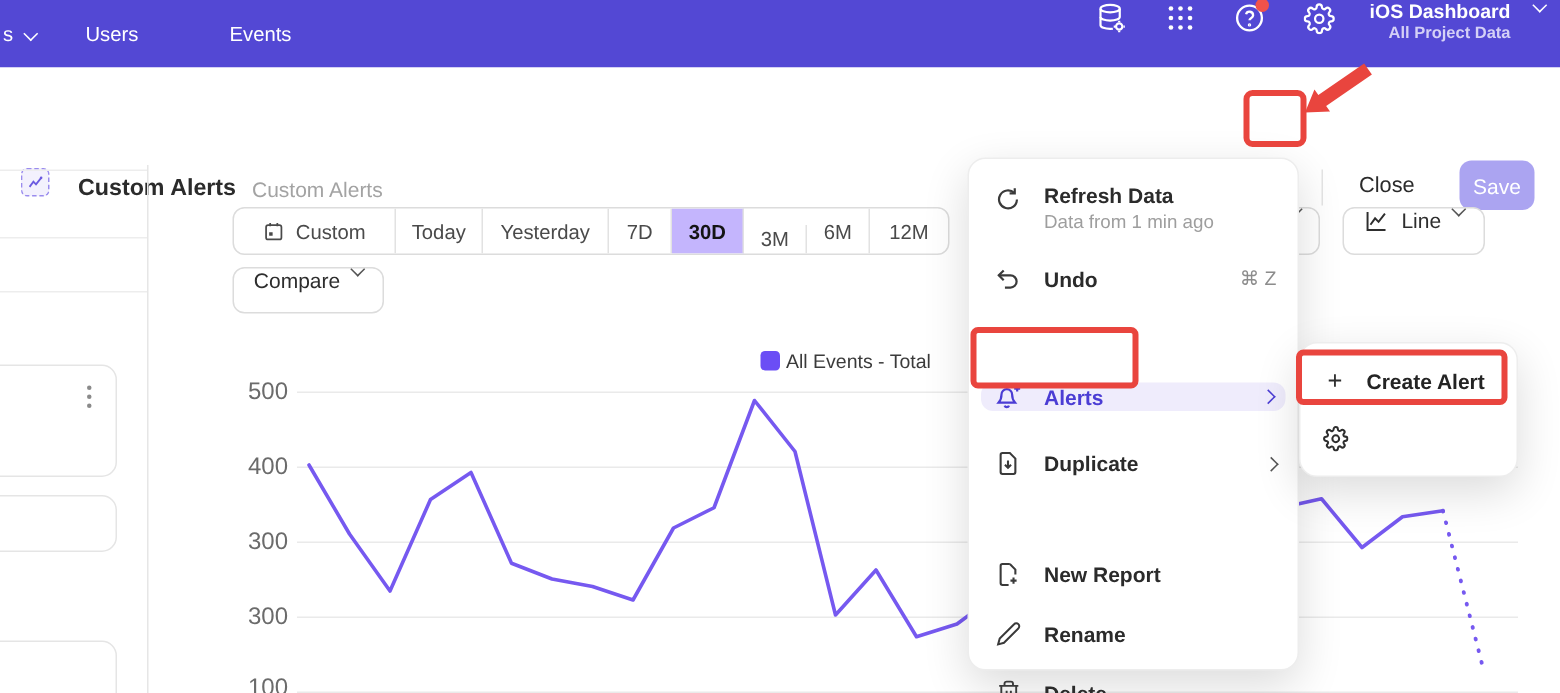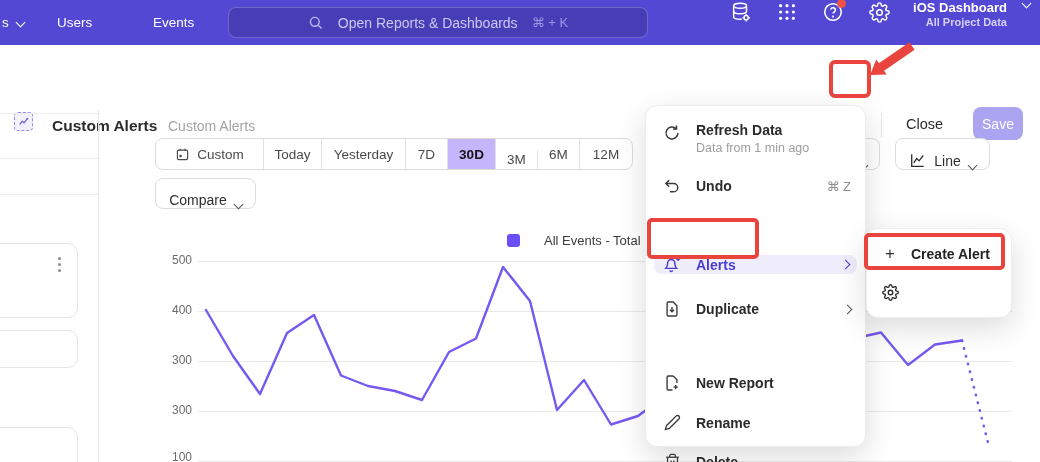--- a/index.html
+++ b/index.html
@@ -46,28 +46,28 @@
   .s-line { position:absolute; left:0; width:98px; height:1px; background:#EDEDED; }
   .s-card { position:absolute; left:-30px; width:108px; border:1px solid #E5E5E5; border-radius:10px; background:#fff; }
   .vdots { position:absolute; right:16px; top:13px; display:flex; flex-direction:column; gap:3px; cursor:pointer; }
   .vdots i { width:3px; height:3px; border-radius:50%; background:#8A8A8A; }
 
   
   .segmented { position:absolute; left:155px; top:138px; height:32px; display:flex; border:1px solid #DCDCDC; border-radius:8px; background:#fff; overflow:hidden; z-index:5; }
   .seg { display:flex; align-items:center; justify-content:center; gap:7px; font-size:13.5px; color:#4A4A4A; border-right:1px solid #E2E2E2; cursor:pointer; }
   .seg:last-child { border-right:none; }
   .seg.sel { background:#c4b5fd; color:#141414; font-weight:700; }
-  .btn { position:absolute; height:32px; border:1px solid #DCDCDC; border-radius:8px; background:#fff; display:flex; align-items:flex-end; justify-content:center; gap:8px; font-size:14px; color:#2E2E2E; cursor:pointer; z-index:5; }
-
-  
-  .legend { position:absolute; left:507px; top:233px; display:flex; align-items:center; gap:24px; z-index:3; }
+  .btn { position:absolute; height:32px; border:1px solid #DCDCDC; border-radius:8px; background:#fff; display:flex; align-items:flex-start; justify-content:center; gap:8px; font-size:14px; color:#2E2E2E; cursor:pointer; z-index:5; }
+
+  
+  .legend { position:absolute; left:507px; top:233px; display:flex; align-items:center; gap:4px; z-index:3; }
   .legend .sw { width:13px; height:13px; border-radius:3px; background:#6B4EF5; }
   .legend .lbl { font-size:13px; color:#3B3B3B; }
   .gridline { position:absolute; left:198px; width:814px; height:1px; background:#EAEAEA; z-index:1; }
-  .ytick { position:absolute; left:160px; width:32px; text-align:right; font-size:12px; color:#6B6B6B; z-index:2; }
+  .ytick { position:absolute; left:160px; width:32px; text-align:right; font-size:16px; color:#6B6B6B; z-index:2; }
   #chart-svg { position:absolute; left:198px; top:230px; z-index:2; }
 
   
   .menu { position:absolute; left:645px; top:105px; width:221px; height:342px; background:#fff; border:1px solid #EDEDED; border-radius:12px; box-shadow:0 10px 30px rgba(0,0,0,0.14); z-index:50; padding-top:8px; display:flex; flex-direction:column;gap:22px; }
   .mi { display:flex; align-items:center; gap:14px; padding:0 14px 0 16px; height:40px; cursor:pointer; color:#2B2B2B; font-size:14px; font-weight:600; }
   .mi .mic { width:20px; display:flex; justify-content:center; color:#3A3A3A; }
   .mi .grow { flex:1; }
   .mi .short { color:#8C8C8C; font-size:13px; font-weight:400; }
   .mi-refresh { height:50px; align-items:flex-start; padding-top:8px; }
   .mi-refresh .mic { margin-top:2px; }
@@ -94,30 +94,20 @@
       <span>s</span>
       <span class="chev"></span>
     </div>
     <div class="navitem" style="left:57px;">
         <span>Users</span>
       </div>
     <div class="navitem" style="left:124px;margin-left:29px;">
         <span>Events</span>
       </div>
 
-    <div class="searchbar">
-      <span style="display:flex;">
-        <svg width="16" height="16" viewBox="0 0 20 20" fill="none" stroke="#BDB8EF" stroke-width="1.8">
-            <circle cx="8.5" cy="8.5" r="5.5"></circle>
-            <line x1="12.8" y1="12.8" x2="17" y2="17"></line>
-          </svg>
-      </span>
-      <span class="search-text">Open Reports &amp; Dashboards</span>
-      <span class="search-short">⌘ + K</span>
-    </div>
 
     <div class="nav-right">
       <span class="nav-ic">
         <svg width="22" height="22" viewBox="0 0 24 24" fill="none" stroke="currentColor" stroke-width="1.6">
             <ellipse cx="11" cy="5.2" rx="7" ry="2.7"></ellipse>
             <path d="M4 5.2v6c0 1.5 3.1 2.7 7 2.7s7-1.2 7-2.7v-6"></path>
             <path d="M4 11.2v6c0 1.5 3.1 2.7 7 2.7.7 0 1.4 0 2-.1"></path>
             <circle cx="17.6" cy="18.2" r="2.3"></circle>
             <path d="M17.6 15v-1M17.6 22.3v-1M20.7 18.2h1M13.6 18.2h1"></path>
           </svg>

